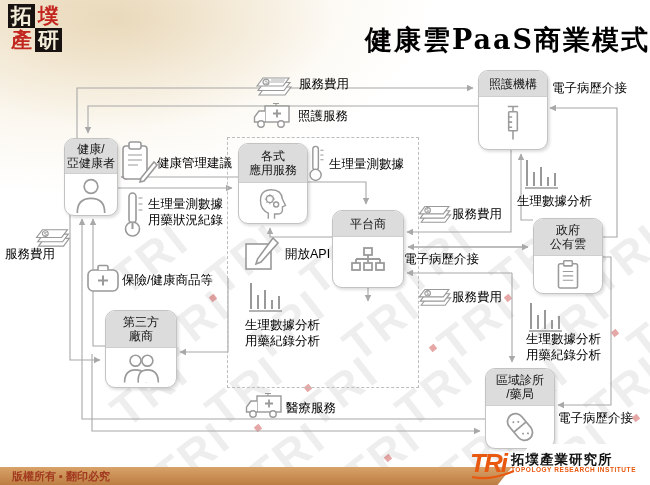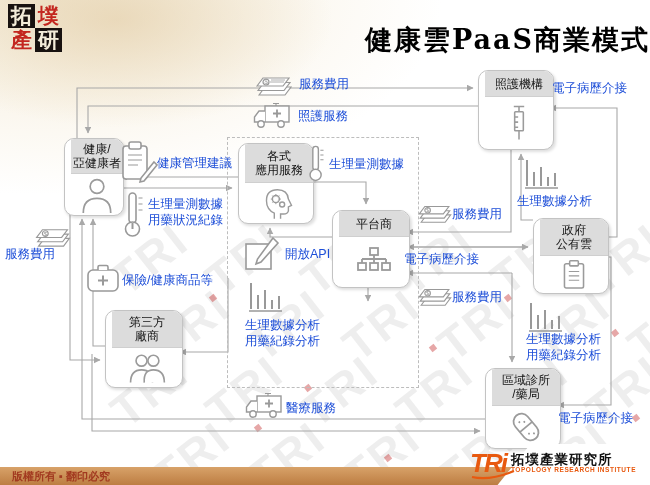--- a/index.html
+++ b/index.html
@@ -8,24 +8,24 @@
   
   #bg-wash{position:absolute;left:0;top:0;width:100%;height:100%;z-index:0;
     background:
       radial-gradient(ellipse 300px 150px at 18% 4%, rgba(224,200,158,.55), rgba(236,221,192,.35) 45%, rgba(255,255,255,0) 72%),
       radial-gradient(ellipse 520px 260px at 8% 0%, rgba(240,228,203,.8), rgba(248,241,226,.45) 50%, rgba(255,255,255,0) 75%);}
   #watermarks{position:absolute;inset:0;z-index:1;pointer-events:none;}
   .wm{position:absolute;font-weight:700;font-size:46px;letter-spacing:3px;color:rgba(90,90,90,.10);transform:rotate(-38deg);font-family:"Liberation Sans",sans-serif;}
   .wm-sq{position:absolute;width:6px;height:6px;background:rgba(195,45,45,.42);transform:rotate(-38deg);display:block;}
   #wires{position:absolute;left:0;top:0;z-index:2;}
   #dashed-group{position:absolute;left:227px;top:137px;width:190px;height:249px;border:1px dashed #bdbdbd;z-index:2;}
-  .node{position:absolute;z-index:3;background:#fff;border:1px solid #c3c3c3;border-radius:10px;box-shadow:1.5px 2px 3px rgba(0,0,0,.13);display:flex;flex-direction:column;overflow:hidden;padding-left:6px;}
+  .node{position:absolute;z-index:3;background:#fff;border:1px solid #c3c3c3;border-radius:10px;box-shadow:1.5px 2px 3px rgba(0,0,0,.13);display:flex;flex-direction:column;overflow:hidden;}
   .nh{background:#dcdcdc;display:flex;flex-direction:column;align-items:center;justify-content:center;font-size:12px;line-height:14px;color:#141414;flex:0 0 auto;border-bottom:1px solid #cfcfcf;}
   .nb{flex:1;display:flex;align-items:center;justify-content:center;}
-  .lbl{position:absolute;z-index:4;font-size:12.5px;line-height:16px;color:#1d4ed8;white-space:nowrap;}
+  .lbl{position:absolute;z-index:4;font-size:12.5px;line-height:16px;color:#000000;white-space:nowrap;}
   .ico{position:absolute;z-index:4;}
   .ico svg,.nb svg{display:block;}
   
   #seal{position:absolute;left:8px;top:4px;z-index:5;display:grid;grid-template-columns:27px 27px;grid-template-rows:24px 24px;font-family:"DejaVu Serif",serif;font-weight:700;font-size:21px;line-height:24px;text-align:center;}
   #seal .dark{background:#181210;color:#f3ecd9;}
   #seal .red{color:#c3261f;}
   
   #page-title{position:absolute;left:40px;top:22px;width:610px;text-align:right;z-index:4;
     font-family:"DejaVu Serif",serif;font-weight:700;font-size:27px;letter-spacing:2px;color:#000;}
   

